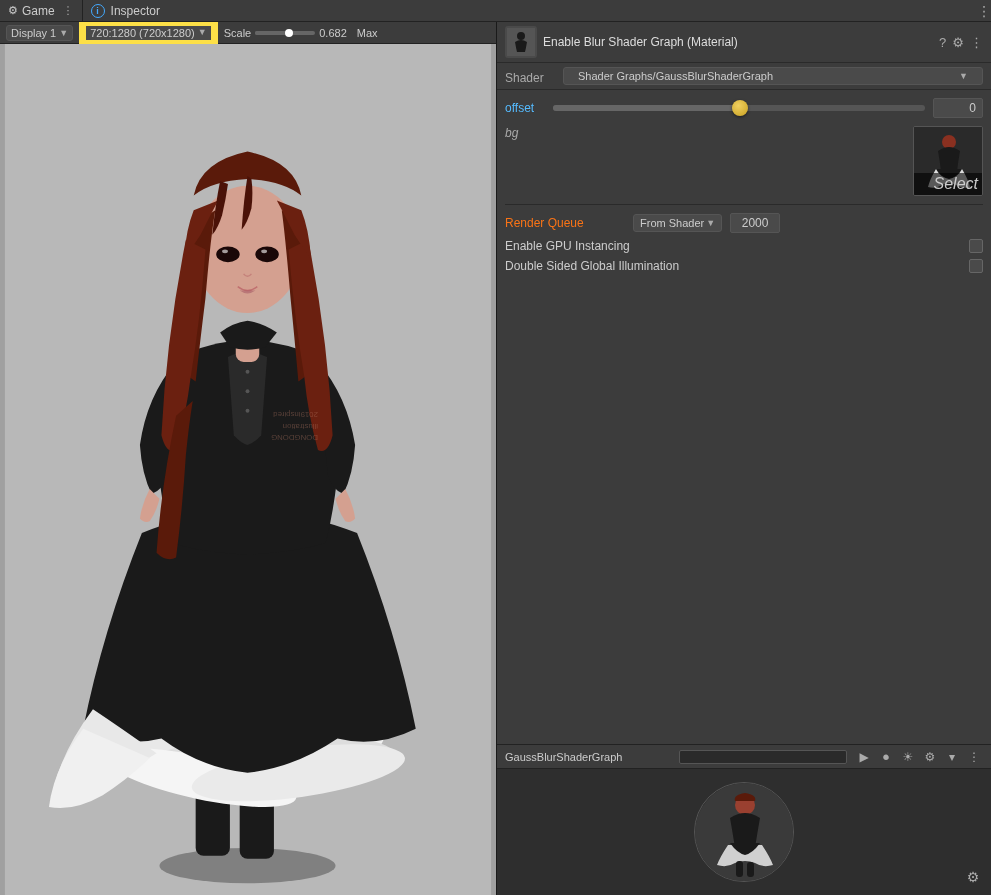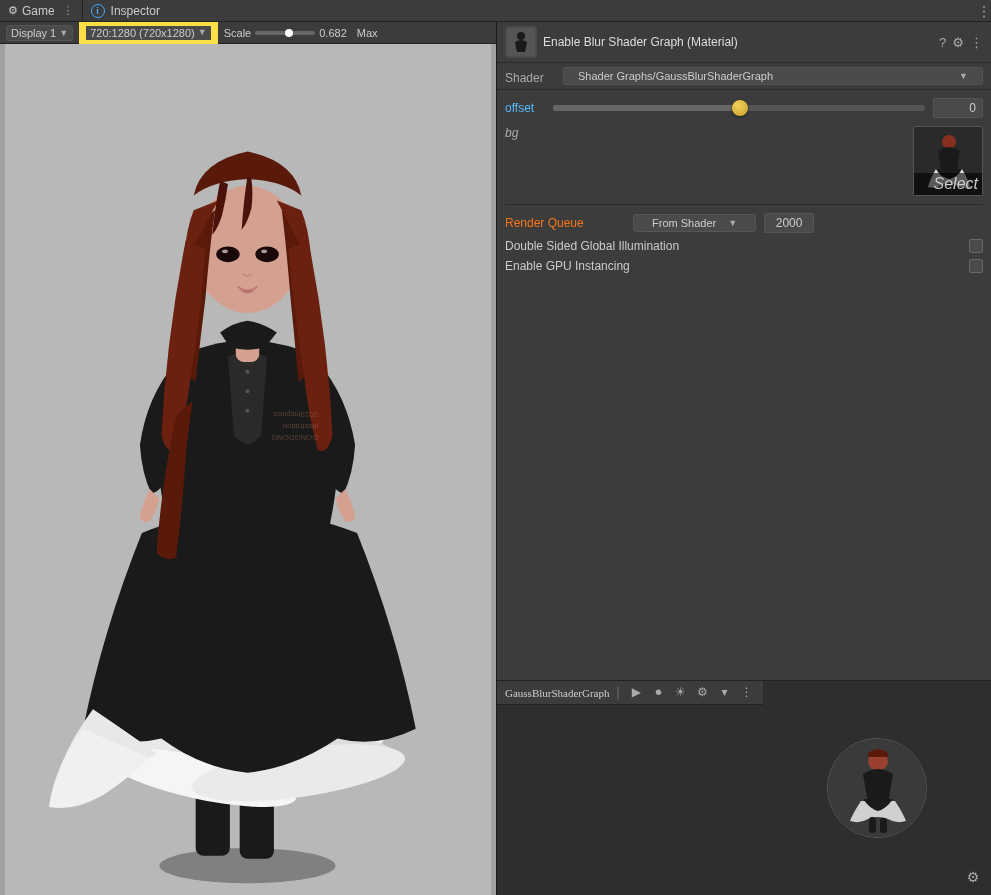--- a/index.html
+++ b/index.html
@@ -288,25 +288,25 @@
       color: #f97316;
       font-size: 12px;
       min-width: 120px;
     }
     .rq-dropdown {
       display: flex;
       align-items: center;
       background: #4a4a4a;
       border: 1px solid #555;
       border-radius: 3px;
-      padding: 2px 18px;
+      padding: 2px 6px;
       font-size: 11px;
       color: #ccc;
       cursor: pointer;
-      gap: 12px;
+      gap: 2px;
     }
     .rq-value {
       background: #4a4a4a;
       border: 1px solid #555;
       border-radius: 2px;
       padding: 2px 6px;
       font-size: 12px;
       color: #ccc;
       min-width: 50px;
       text-align: center;
@@ -326,26 +326,25 @@
       width: 14px;
       height: 14px;
       background: #4a4a4a;
       border: 1px solid #666;
       border-radius: 2px;
       cursor: pointer;
     }
 
     
     .bottom-bar {
-      height: 215px;
+      height: 151px;
       background: #2e2e2e;
       border-top: 1px solid #222;
       display: flex;
-      flex-direction: row;
-      font-family: Liberation Serif, serif;
+      flex-direction: column;
     }
     .bottom-toolbar {
       display: flex;
       align-items: center;
       height: 24px;
       background: #3c3c3c;
       padding: 0 8px;
       gap: 4px;
       border-bottom: 1px solid #222;
     }
@@ -611,26 +610,26 @@
       <div class="render-queue-row">
         <span class="rq-label">Render Queue</span>
         <div class="rq-dropdown">
           <span>From Shader</span>
           <span class="chevron">▼</span>
         </div>
         <div class="rq-value">2000</div>
       </div>
 
       <div class="checkbox-row">
+        <span class="checkbox-label">Enable GPU Instancing</span>
+        <div class="checkbox-box"></div>
+      </div>
+
+      <div class="checkbox-row">
         <span class="checkbox-label">Double Sided Global Illumination</span>
-        <div class="checkbox-box"></div>
-      </div>
-
-      <div class="checkbox-row">
-        <span class="checkbox-label">Enable GPU Instancing</span>
         <div class="checkbox-box"></div>
       </div>
 
     </div>
 
     <div class="bottom-bar">
       <div class="bottom-toolbar">
         <span class="bottom-title">GaussBlurShaderGraph</span>
 
         <div style="flex:1; height:14px; background:#2a2a2a; border:1px solid #555; border-radius:2px; margin: 0 4px;"></div>

